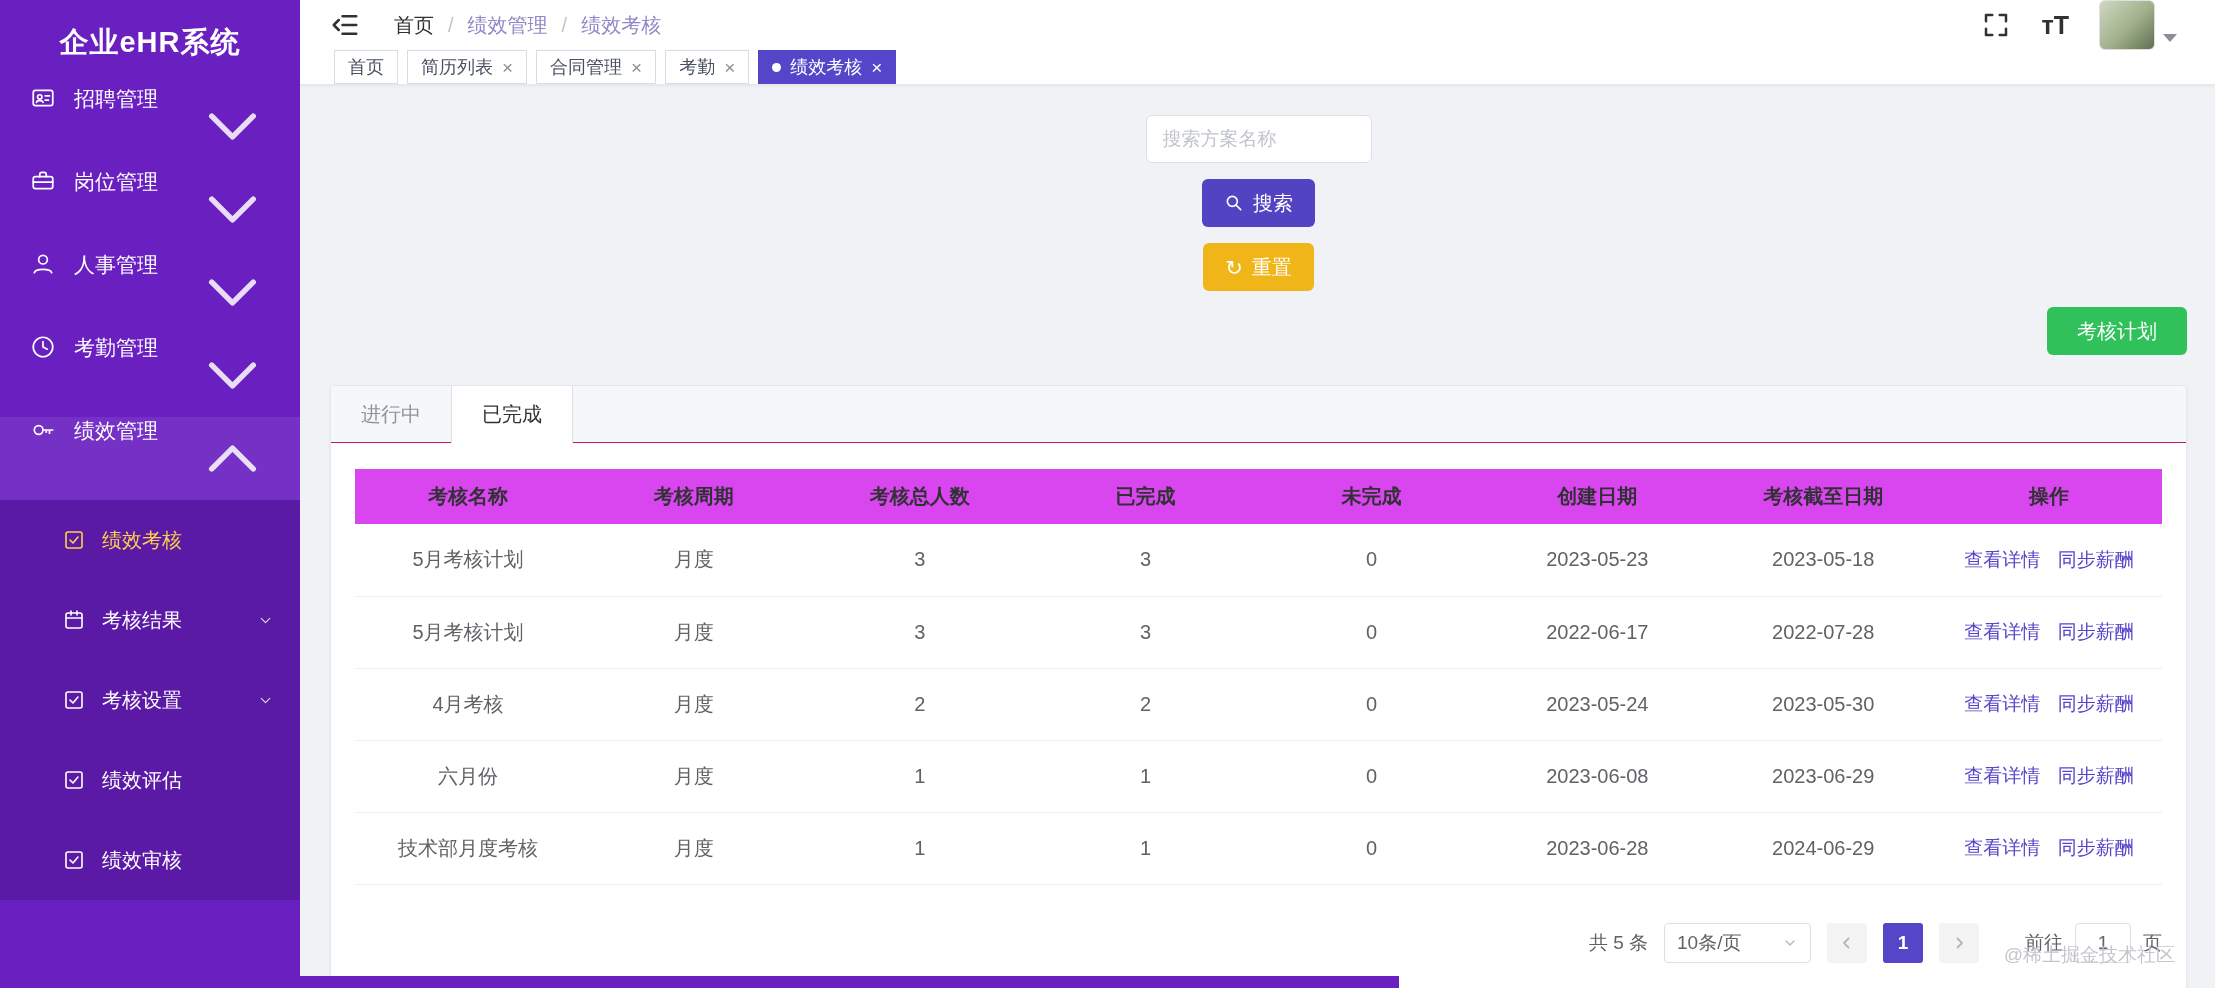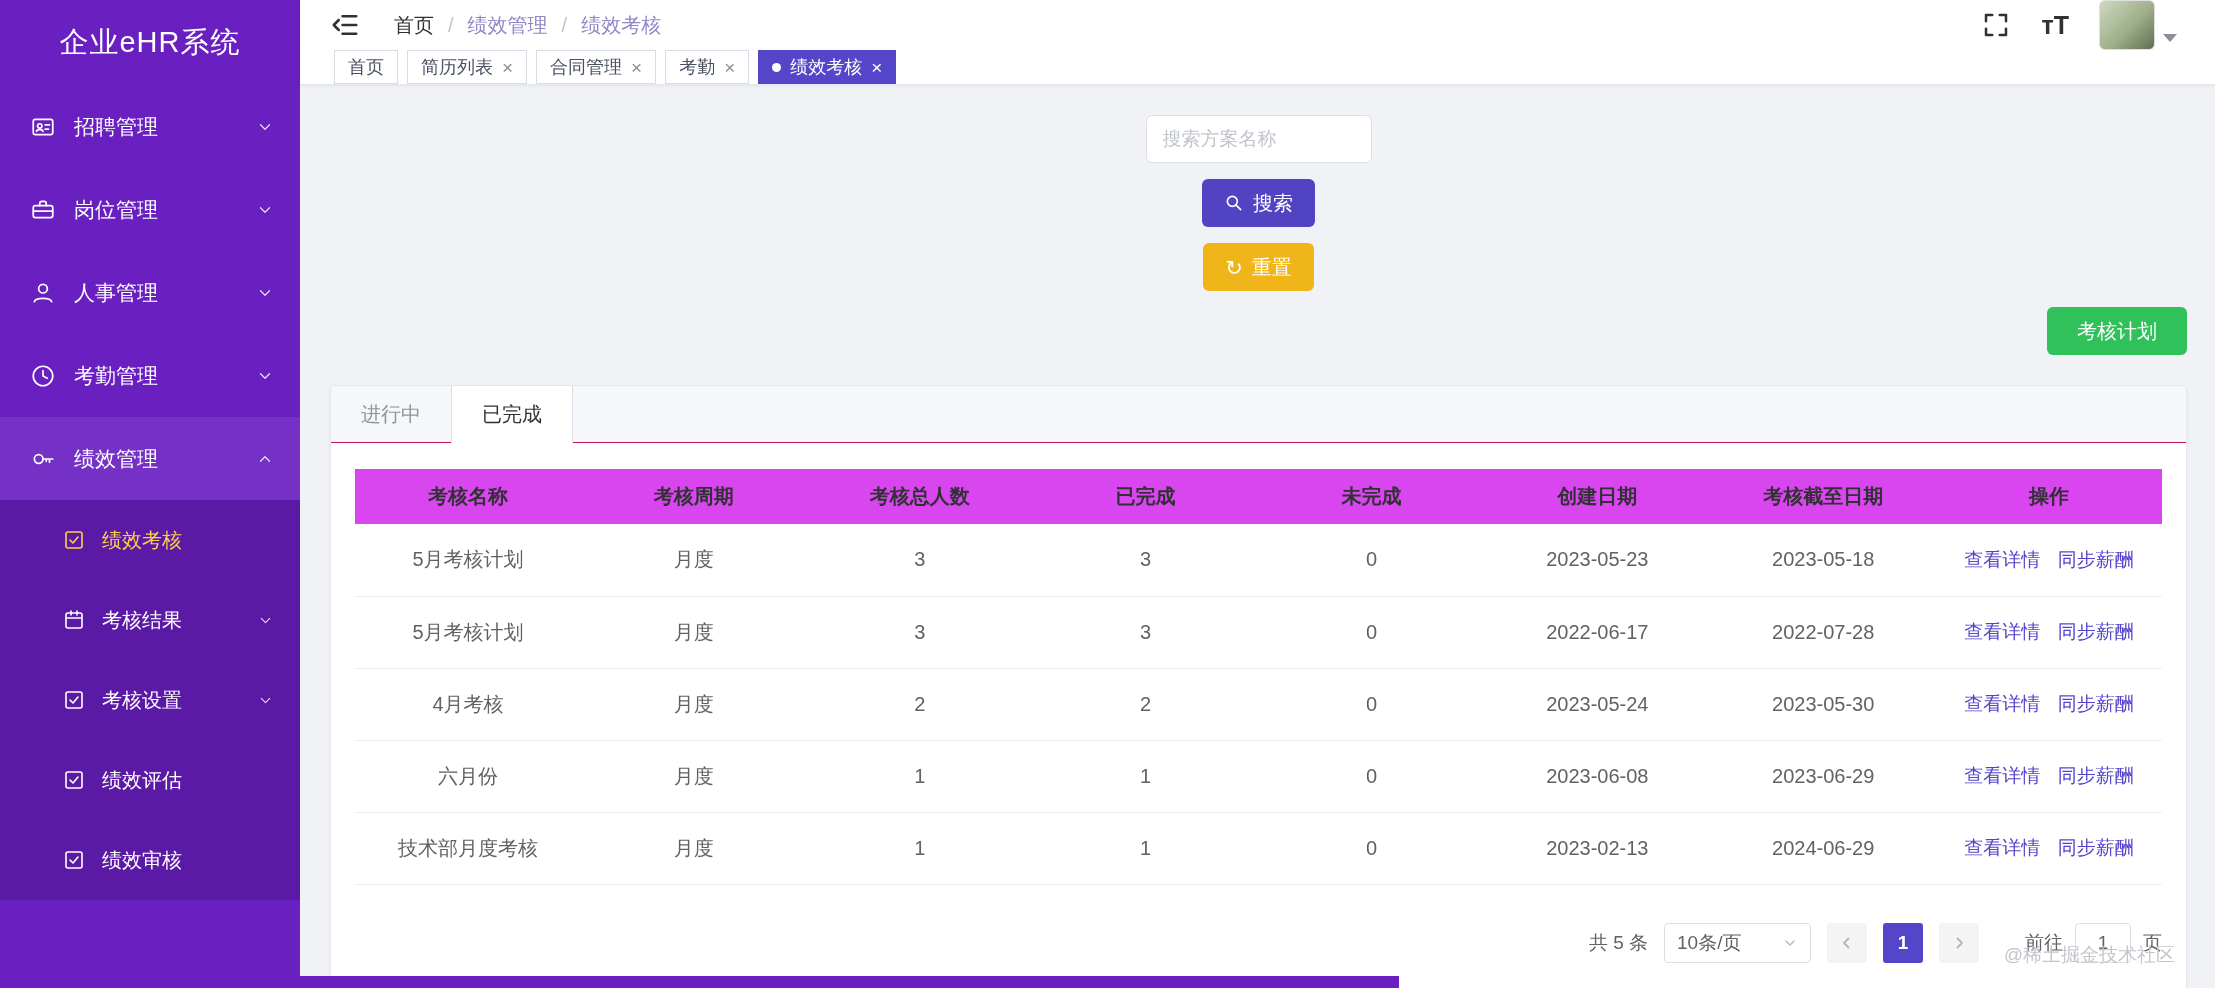--- a/index.html
+++ b/index.html
@@ -5,23 +5,23 @@
   * { margin:0; padding:0; box-sizing:border-box; }
   html,body { width:2215px; height:988px; }
   body {
     font-family:"Liberation Sans","DejaVu Sans",sans-serif;
     font-size:20px; color:#303133; background:#fff; overflow:hidden;
   }
   .page { position:relative; width:2215px; height:988px; display:flex; overflow:hidden; }
 
   
   .sidebar { width:300px; min-width:300px; height:100%; background:#6a1fc0; color:#fff; display:flex; flex-direction:column; }
-  .logo { height:85px; display:flex; align-items:center; justify-content:center; font-size:29px; font-weight:normal; letter-spacing:1px; }
+  .logo { height:85px; display:flex; align-items:center; justify-content:center; font-size:29px; font-weight:bold; letter-spacing:1px; }
   .menu { flex:1; }
-  .menu-item { height:83px; display:flex; align-items:center; padding:0 26px 0 30px; cursor:pointer; font-size:21px; }
+  .menu-item { height:83px; display:flex; padding:0 26px 0 30px; cursor:pointer; font-size:21px; }
   .menu-item .mi-icon { width:26px; height:26px; margin-right:18px; display:inline-flex; }
   .menu-item .chev { margin-left:auto; opacity:.85; display:inline-flex; }
   .menu-item.expanded { background:rgba(255,255,255,0.08); }
   .submenu { background:rgba(0,0,0,0.14); }
   .submenu-item { height:80px; display:flex; align-items:center; padding:0 26px 0 62px; cursor:pointer; font-size:20px; }
   .submenu-item .mi-icon { width:24px; height:24px; margin-right:16px; display:inline-flex; }
   .submenu-item .chev { margin-left:auto; opacity:.85; display:inline-flex; }
   .submenu-item.active { color:#ffd04b; }
   .submenu-item.active svg { stroke:#ffd04b; }
   .sidebar svg { stroke:#fff; fill:none; stroke-width:1.6; stroke-linecap:round; stroke-linejoin:round; width:100%; height:100%; }
@@ -379,21 +379,21 @@
                   <span class="op-link">查看详情</span>
                   <span class="op-link">同步薪酬</span>
                 </td>
               </tr>
               <tr>
                 <td>技术部月度考核</td>
                 <td>月度</td>
                 <td>1</td>
                 <td>1</td>
                 <td>0</td>
-                <td>2023-02-13</td>
+                <td>2023-06-28</td>
                 <td>2024-06-29</td>
                 <td>
                   <span class="op-link">查看详情</span>
                   <span class="op-link">同步薪酬</span>
                 </td>
               </tr>
             </tbody>
           </table>
 
           <div class="pagination">

